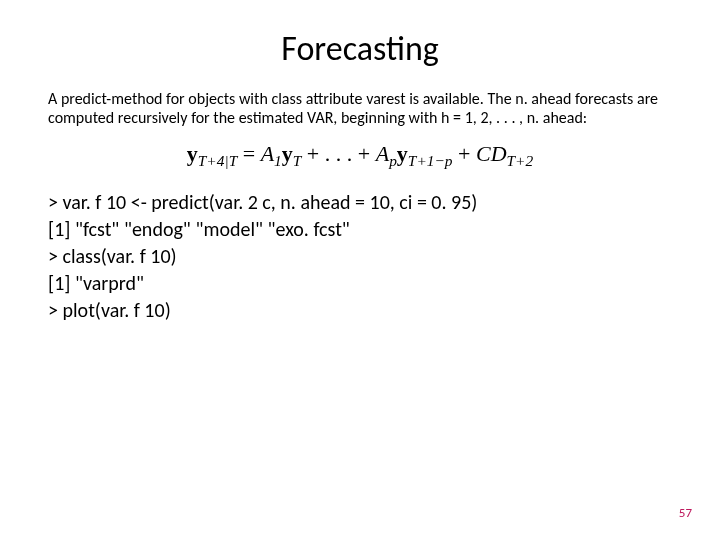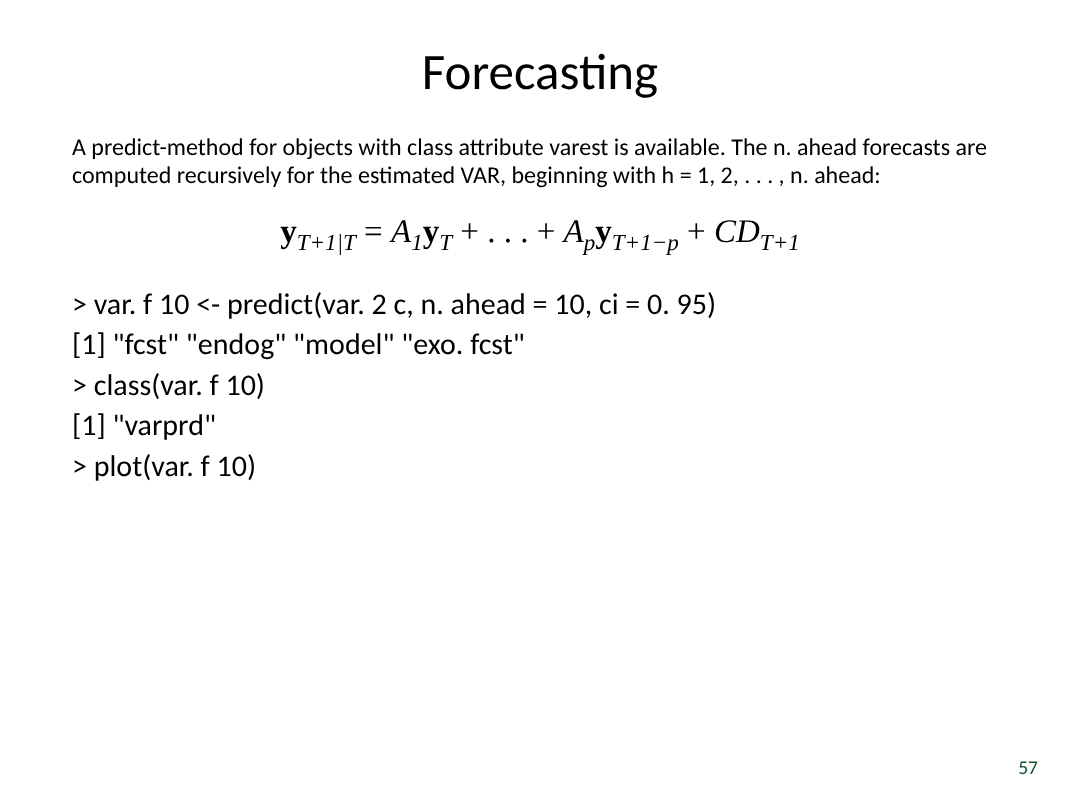--- a/index.html
+++ b/index.html
@@ -6,32 +6,32 @@
   html, body { width: 720px; height: 540px; background: #fff; font-family: Calibri, Arial, sans-serif; color: #000; }
   .slide { width: 720px; height: 540px; position: relative; padding: 24px 48px 24px 48px; }
   .title { font-size: 34px; text-align: center; margin-top: 4px; margin-bottom: 20px; font-weight: 400; }
   .body-text { font-size: 16px; line-height: 1.2; margin-bottom: 14px; }
   .formula { text-align: center; margin: 10px 0 18px 0; font-family: 'Times New Roman', serif; font-size: 22px; }
   .formula .bold { font-weight: bold; }
   .formula .ital { font-style: italic; }
   .formula sub { font-size: 0.7em; vertical-align: sub; font-style: italic; }
   .code-block { font-size: 20px; line-height: 1.35; font-family: Calibri, Arial, sans-serif; }
   .code-block div { white-space: pre; }
-  .page-num { position: absolute; bottom: 20px; right: 28px; font-size: 13px; color: #14532d; }
+  .page-num { position: absolute; bottom: 20px; right: 28px; font-size: 13px; color: #be185d; }
 </style>
 </head>
 <body>
 
 <div class="slide">
   <h1 class="title">Forecasting</h1>
 
   <p class="body-text">A predict-method for objects with class attribute varest is available. The n. ahead forecasts are computed recursively for the estimated VAR, beginning with h = 1, 2, . . . , n. ahead:</p>
 
   <div class="formula">
-    <span class="bold">y</span><sub>T+1|T</sub><span> = </span><span class="ital">A</span><sub>1</sub><span class="bold">y</span><sub>T</sub><span> + . . . + </span><span class="ital">A</span><sub>p</sub><span class="bold">y</span><sub>T+1−p</sub><span> + </span><span class="ital">CD</span><sub>T+1</sub>
+    <span class="bold">y</span><sub>T+4|T</sub><span> = </span><span class="ital">A</span><sub>1</sub><span class="bold">y</span><sub>T</sub><span> + . . . + </span><span class="ital">A</span><sub>p</sub><span class="bold">y</span><sub>T+1−p</sub><span> + </span><span class="ital">CD</span><sub>T+2</sub>
   </div>
 
   <div class="code-block">
     <div>&gt; var. f 10 &lt;- predict(var. 2 c, n. ahead = 10, ci = 0. 95)</div>
     <div>[1] "fcst" "endog" "model" "exo. fcst"</div>
     <div>&gt; class(var. f 10)</div>
     <div>[1] "varprd"</div>
     <div>&gt; plot(var. f 10)</div>
   </div>
 

